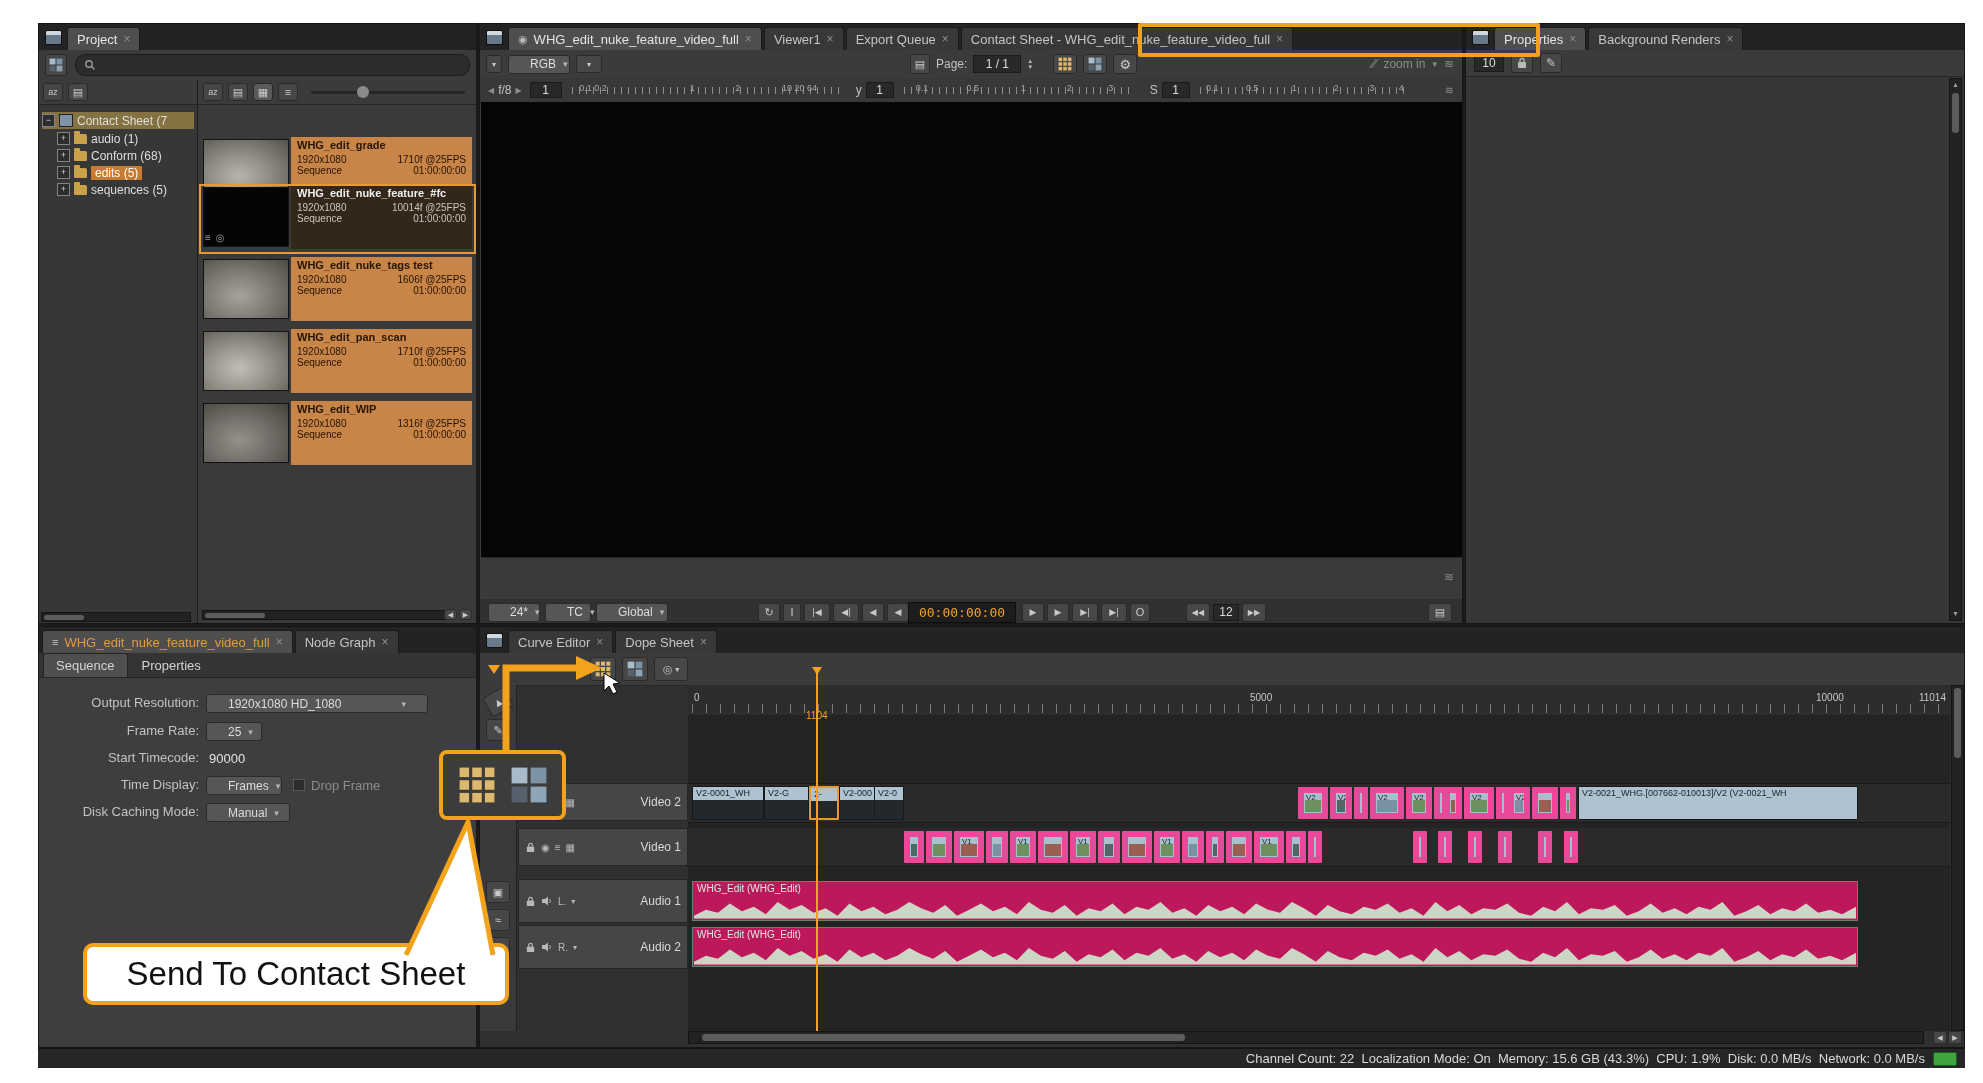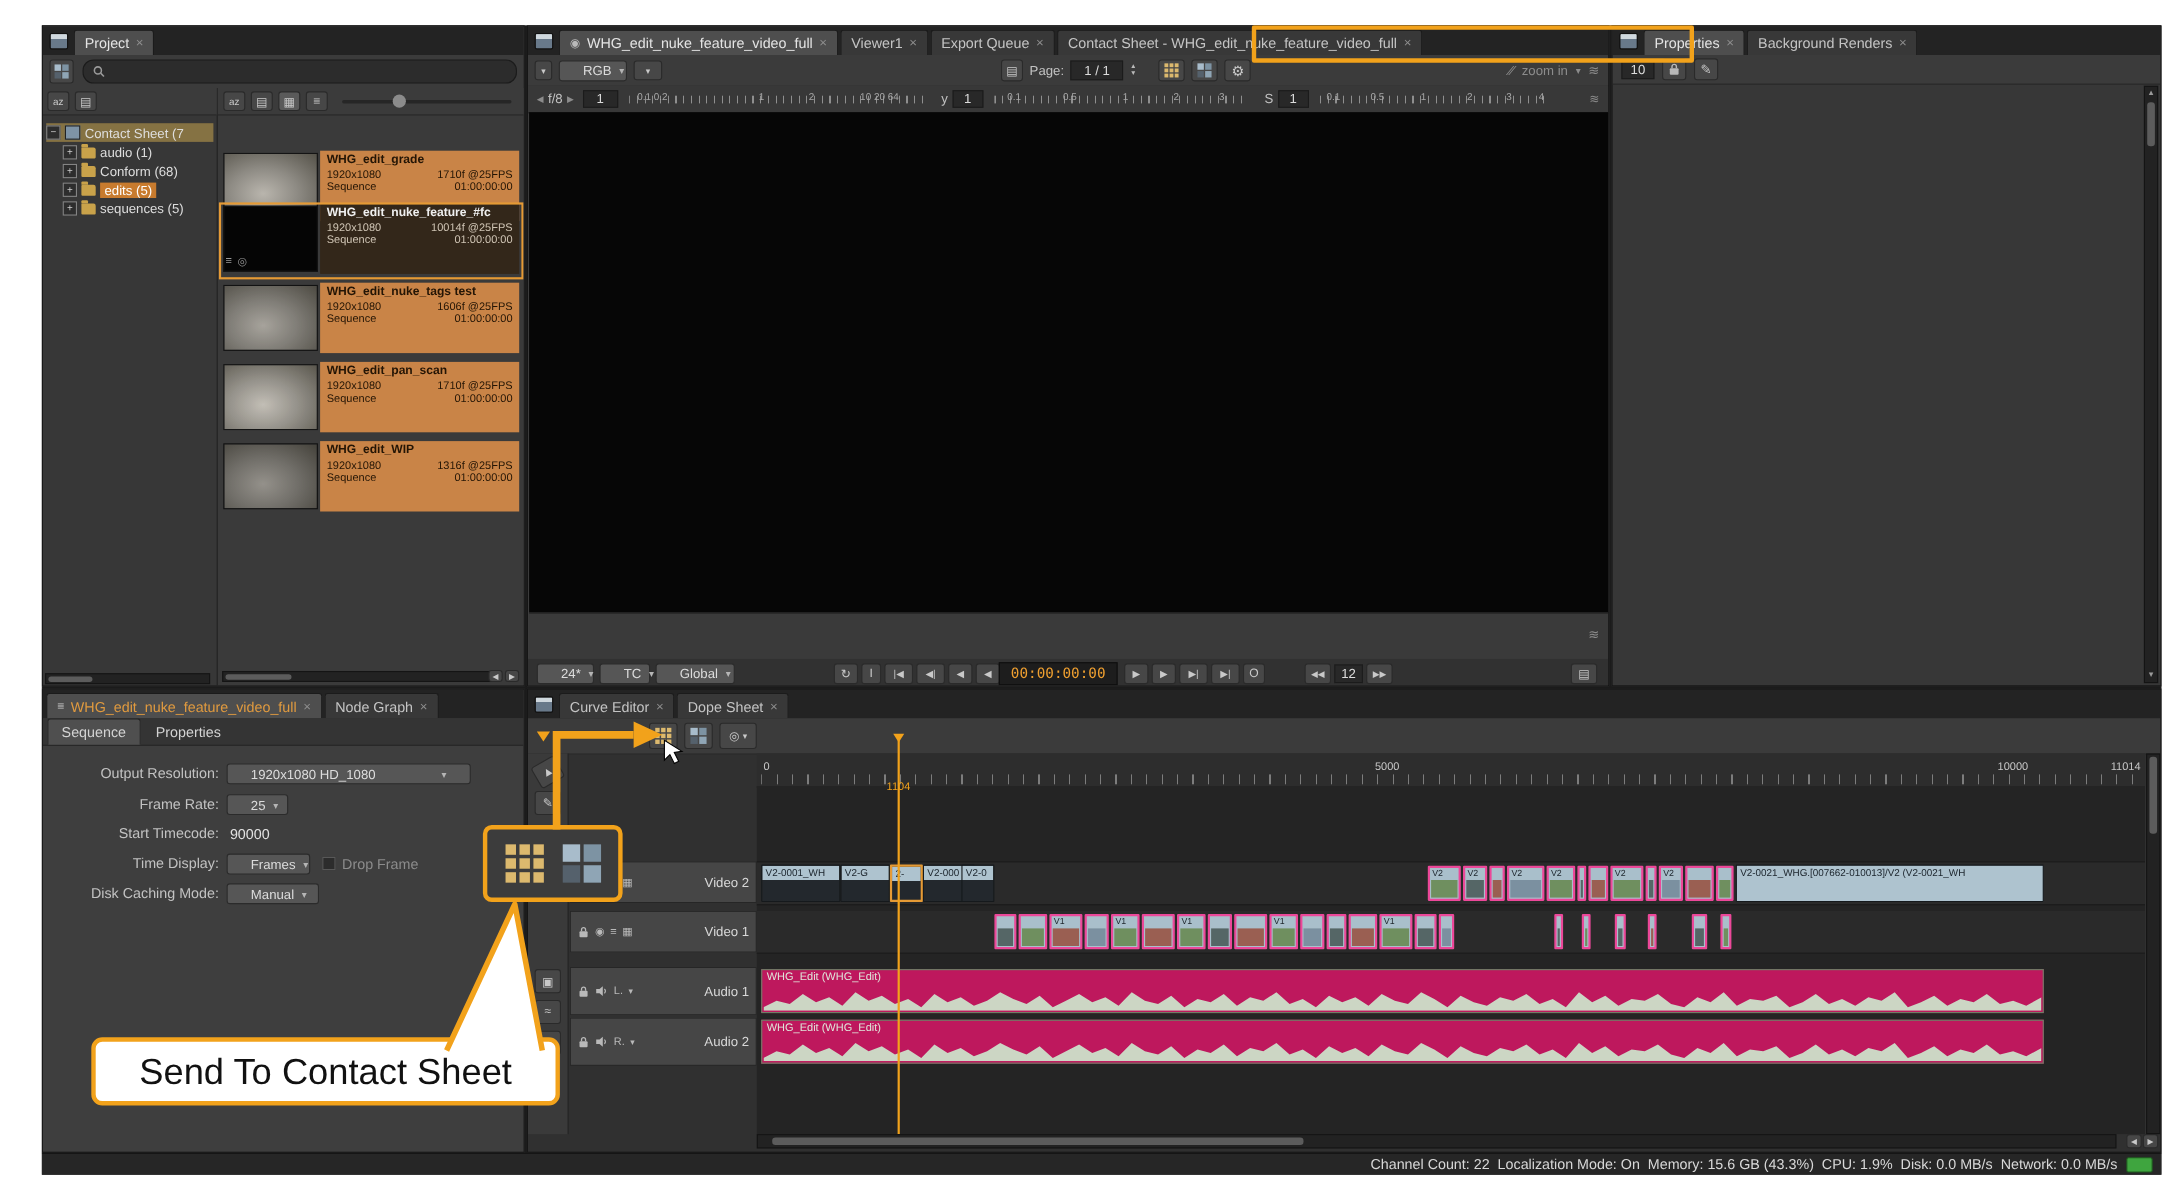--- a/index.html
+++ b/index.html
@@ -35,21 +35,21 @@
   
   .ticks{position:relative;background:repeating-linear-gradient(90deg,#8f8f8f 0 1px,transparent 1px 7px);height:7px;}
   .ticks span{position:absolute;top:-4px;font-size:9px;color:#a8a8a8;transform:translateX(-50%);}
   .tlruler{position:absolute;background:repeating-linear-gradient(90deg,#7d7d7d 0 1px,transparent 1px 14px);height:9px;}
   .rlab{position:absolute;font-size:10px;color:#c7c7c7;}
   
   .thead{position:absolute;left:38px;width:170px;background:#464646;border:1px solid #262626;box-sizing:border-box;display:flex;align-items:center;gap:5px;padding:0 6px;color:#d8d8d8;font-size:12px;}
   .thead .nm{margin-left:auto;}
   .tico{color:#b9b9b9;font-size:10px;}
   .vc{position:absolute;top:2px;bottom:2px;background:linear-gradient(180deg,#aec3cf 0 13px,#23282d 13px 100%);border:1px solid #15191c;border-radius:1px;font-size:9px;color:#19222a;overflow:hidden;white-space:nowrap;padding:1px 0 0 3px;box-sizing:border-box;}
-  .mc{position:absolute;top:3px;bottom:3px;background:#a9bfcb;border:2px solid #ec4899;border-radius:1px;overflow:hidden;font-size:8px;color:#1c242b;padding-left:2px;box-sizing:border-box;}
+  .mc{position:absolute;top:3px;bottom:3px;background:#a9bfcb;border:6px solid #ec4899;border-radius:1px;overflow:hidden;font-size:8px;color:#1c242b;padding-left:2px;box-sizing:border-box;}
   .mc i{position:absolute;left:1px;right:1px;bottom:1px;height:58%;background:var(--tc,#5a6670);}
   .ac{position:absolute;top:2px;bottom:2px;background:#be185d;border:1px solid #6d7f66;box-sizing:border-box;overflow:hidden;}
   .ac .nm{font-size:10px;color:#dfe6da;padding:1px 0 0 4px;display:block;}
   .ac svg{position:absolute;left:1px;right:1px;bottom:1px;height:60%;width:calc(100% - 2px);}
   .scrollbar{background:#222;border:1px solid #141414;box-sizing:border-box;}
   .sthumb{background:#5c5c5c;border-radius:3px;position:absolute;}
   
   .ann{position:absolute;border:4px solid #F2A21B;box-sizing:border-box;border-radius:2px;pointer-events:none;}
   .callout{position:absolute;background:#ffffff;border:4px solid #F2A21B;border-radius:10px;display:flex;align-items:center;justify-content:center;font-size:33px;color:#111;box-sizing:border-box;}
   .annsvg{position:absolute;inset:0;pointer-events:none;}

